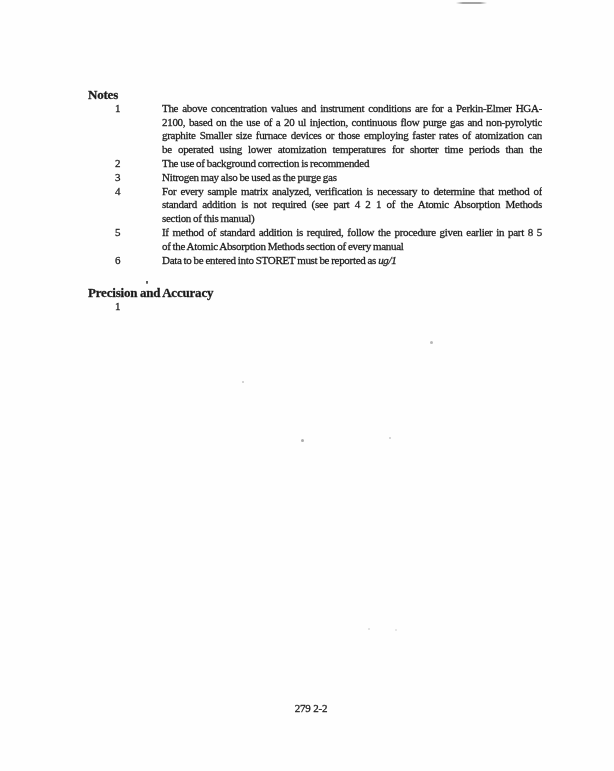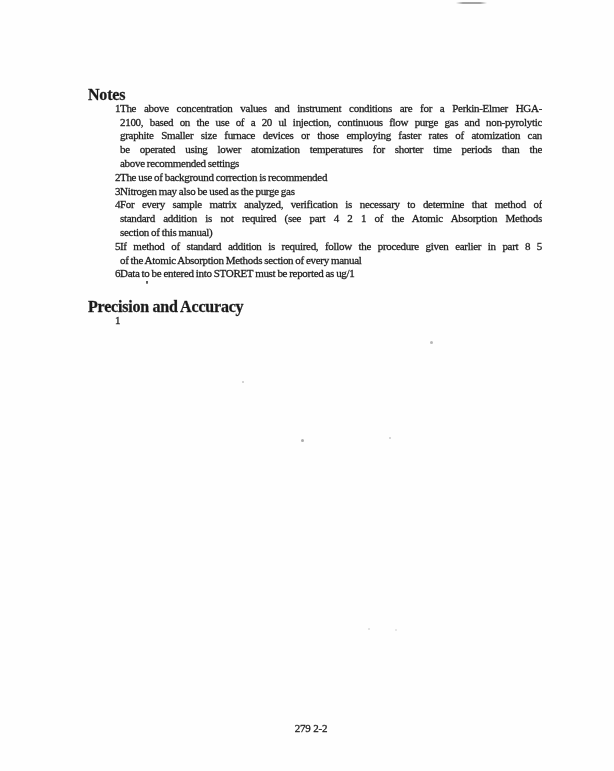--- a/index.html
+++ b/index.html
@@ -21,55 +21,56 @@
     position: absolute;
     left: 88px;
     top: 88px;
     width: 454px;
     font-size: 11px;
     letter-spacing: -0.3px;
     word-spacing: -0.4px;
   }
   .heading {
     font-weight: bold;
-    font-size: 16px;
+    font-size: 13px;
     line-height: 13.8px;
     height: 13.8px;
     letter-spacing: -0.2px;
   }
   .item {
     position: relative;
   }
   .num {
     position: absolute;
     left: 27px;
     top: 0;
     line-height: 13.8px;
   }
   .itxt {
-    margin-left: 32px;
+    margin-left: 74px;
   }
   .line {
     line-height: 13.8px;
     height: 13.8px;
     overflow: hidden;
     white-space: normal;
   }
   .j {
     text-align: justify;
     text-align-last: justify;
   }
   .ital {
+    font-style: italic;
   }
   .precision-heading {
     margin-top: 19px;
   }
   .pagenum {
     position: absolute;
-    top: 722px;
+    top: 702px;
     left: 0;
     width: 100%;
     padding-left: 8px;
     box-sizing: border-box;
     text-align: center;
     font-size: 11px;
     letter-spacing: -0.2px;
   }
   
   .artifact { position: absolute; pointer-events: none; }
@@ -104,21 +105,20 @@
 
     <div class="heading">Notes</div>
 
     <div class="item">
       <span class="num">1</span>
       <div class="itxt">
         <div class="line j">The above concentration values and instrument conditions are for a Perkin-Elmer HGA-</div>
         <div class="line j">2100, based on the use of a 20 ul injection, continuous flow purge gas and non-pyrolytic</div>
         <div class="line j">graphite Smaller size furnace devices or those employing faster rates of atomization can</div>
         <div class="line j">be operated using lower atomization temperatures for shorter time periods than the</div>
-        <div class="line">above recommended settings</div>
       </div>
     </div>
 
     <div class="item">
       <span class="num">2</span>
       <div class="itxt">
         <div class="line">The use of background correction is recommended</div>
       </div>
     </div>
 

